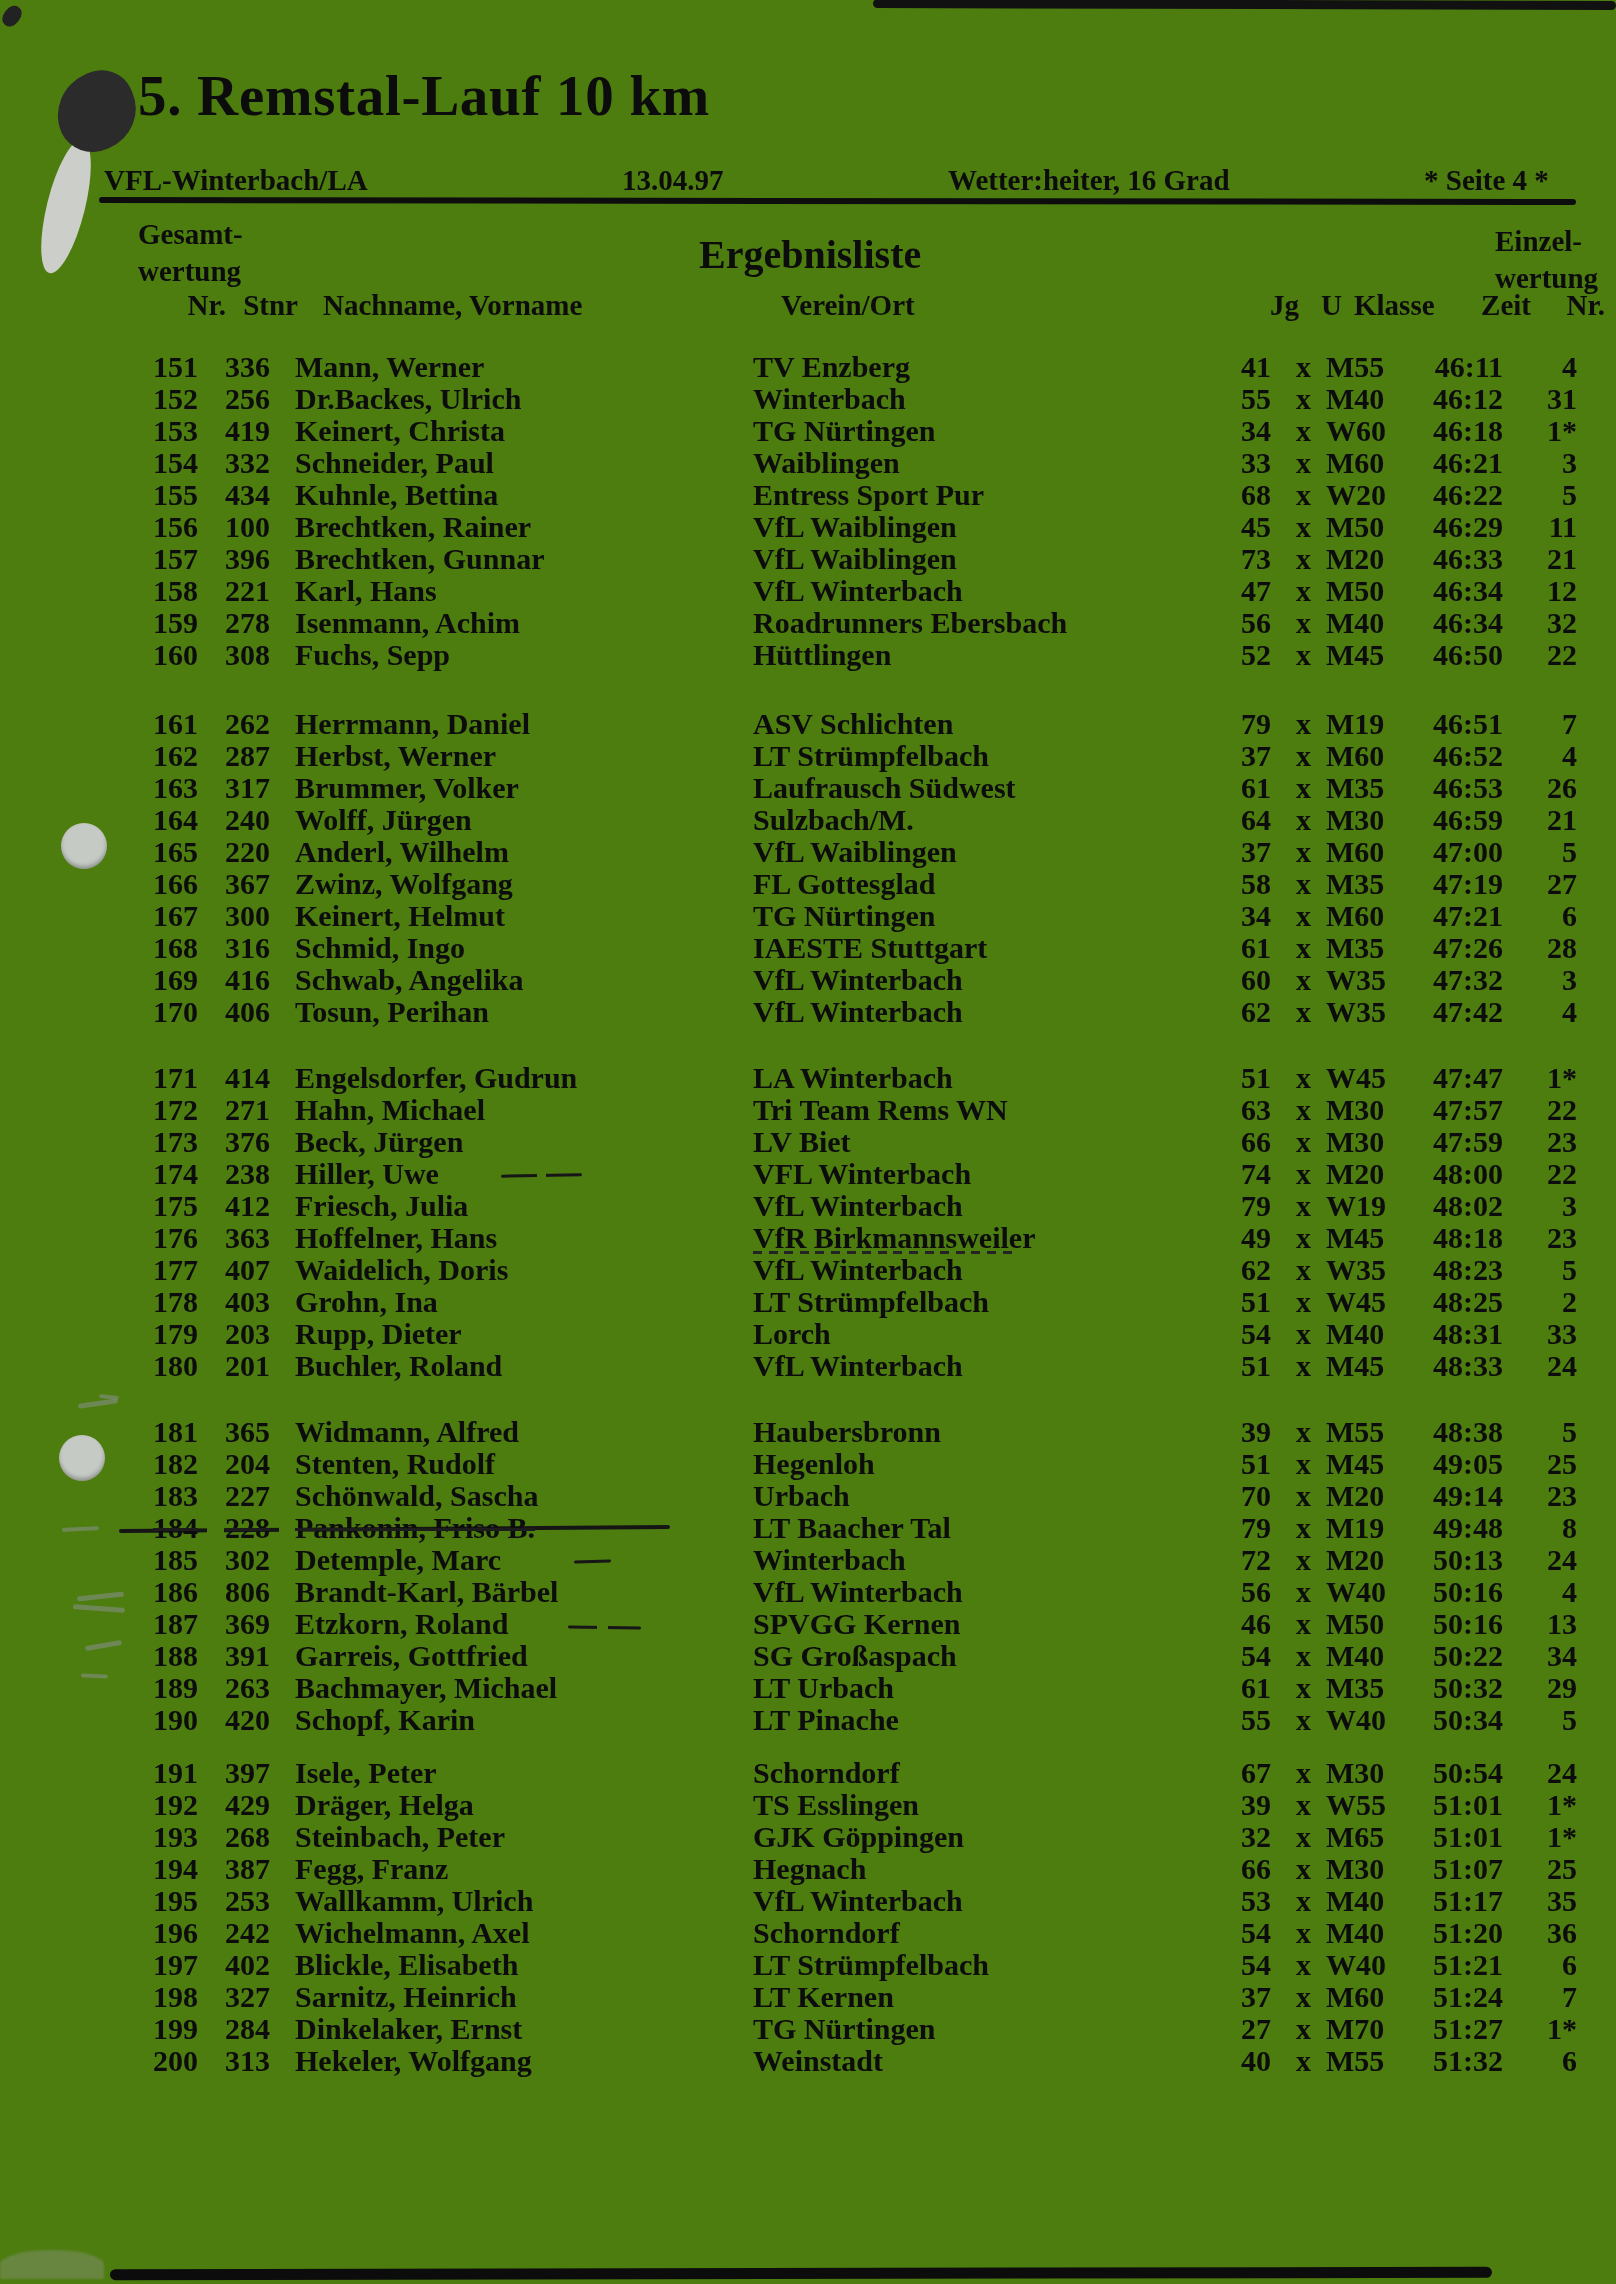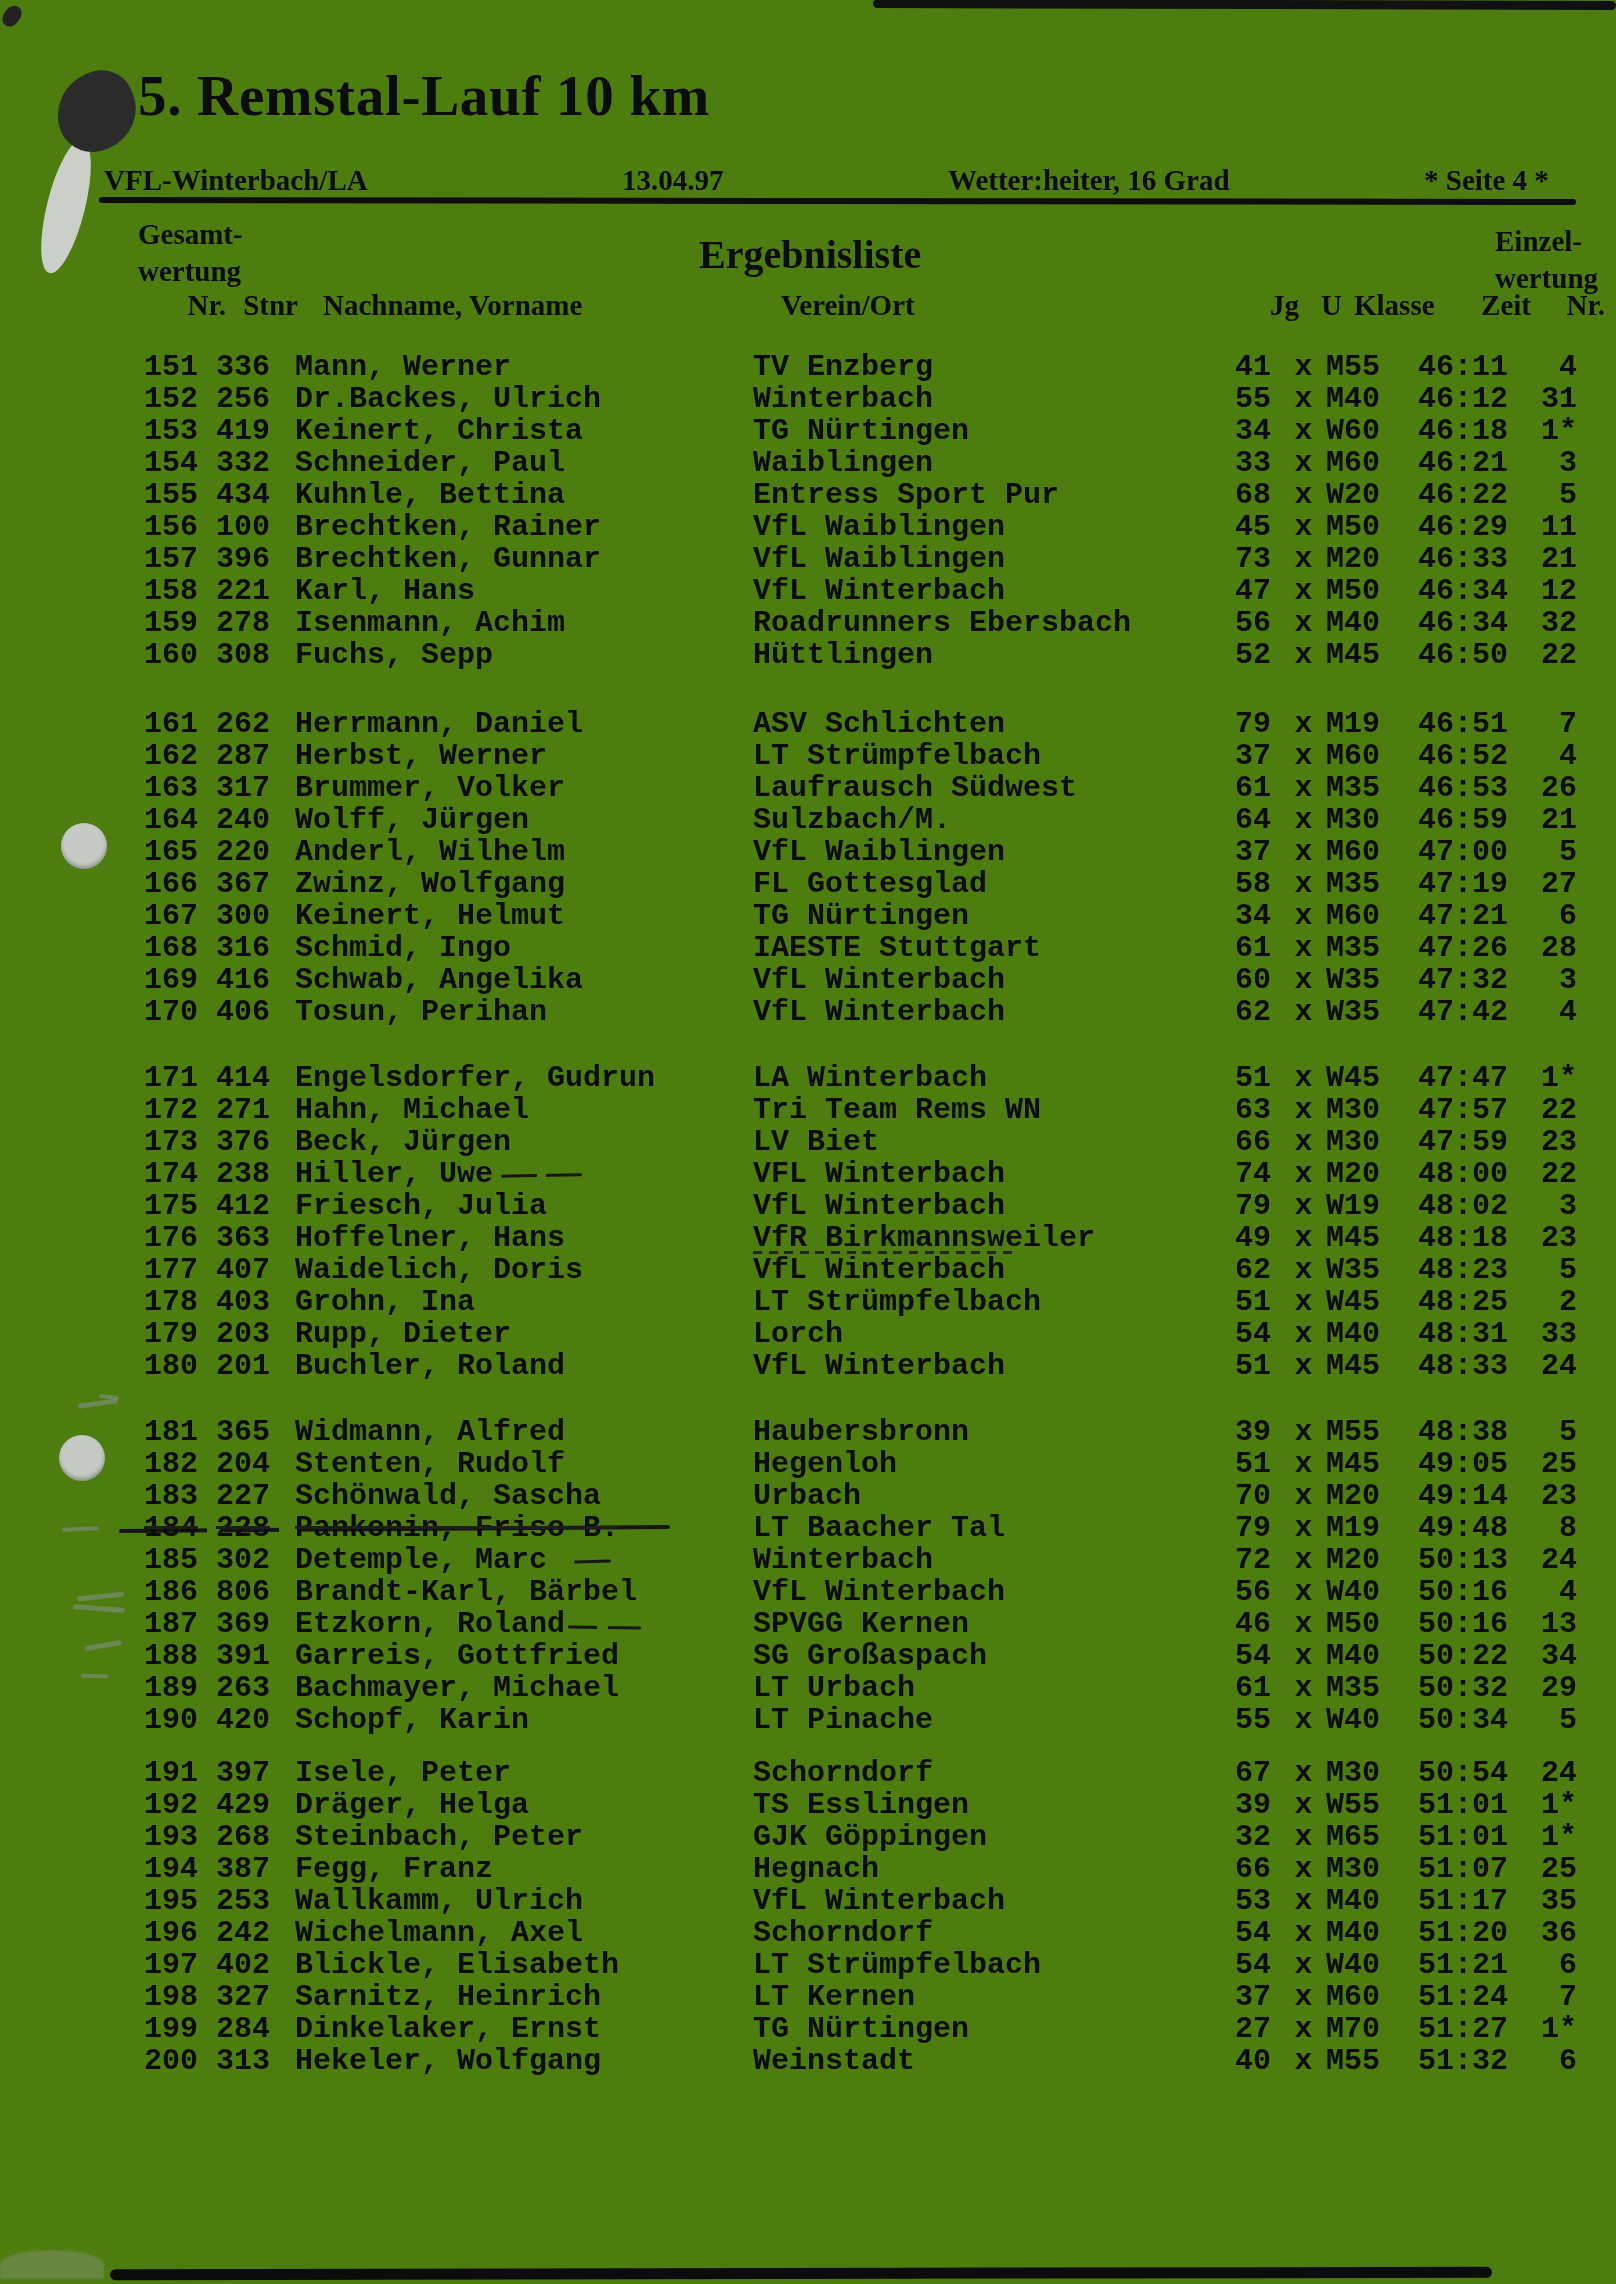--- a/index.html
+++ b/index.html
@@ -20,21 +20,21 @@
   .meta-page{left:1424px;}
   .rule{left:99px; top:198px; width:1477px; height:5.9px; background:#0d0d0d; border-radius:3.3px; transform:rotate(.08deg);}
   .sec-label{font-size:29px; line-height:37px;}
   .sec-left{left:138px; top:216px;}
   .sec-right{left:1495px; top:223px;}
   .list-title{left:699px; top:215px; font-size:40px;margin-top:16px;}
   .header-row{top:289px;margin-left:28px;}
 
   
   .table{position:absolute; left:0; top:0; width:1617px; height:2284px;}
-  .group{position:absolute; left:0; width:1511px;font-family:Liberation Mono, monospace;}
+  .group{position:absolute; left:0; width:1511px;}
   .group:nth-child(1){top:351px;}
   .group:nth-child(2){top:708px;}
   .group:nth-child(3){top:1062px;}
   .group:nth-child(4){top:1416px;}
   .group:nth-child(5){top:1757px;}
   .row{position:relative; height:32px; font-size:30px; line-height:32px;}
   .header-row{position:absolute; left:0; width:1617px; height:32px; font-size:29px; line-height:32px;}
   .c{position:absolute; white-space:nowrap;}
   .c-nr    {left:117px;  width:81px; text-align:right;}
   .c-stnr  {left:215px;  width:55px;  text-align:right;}

